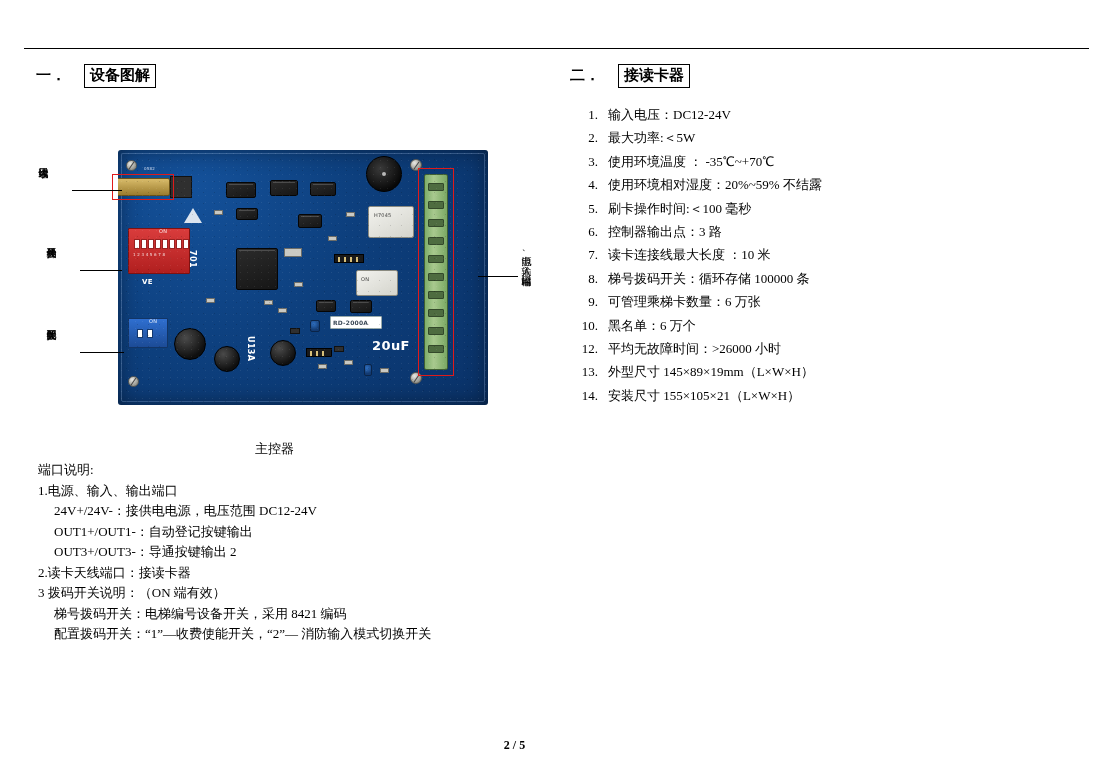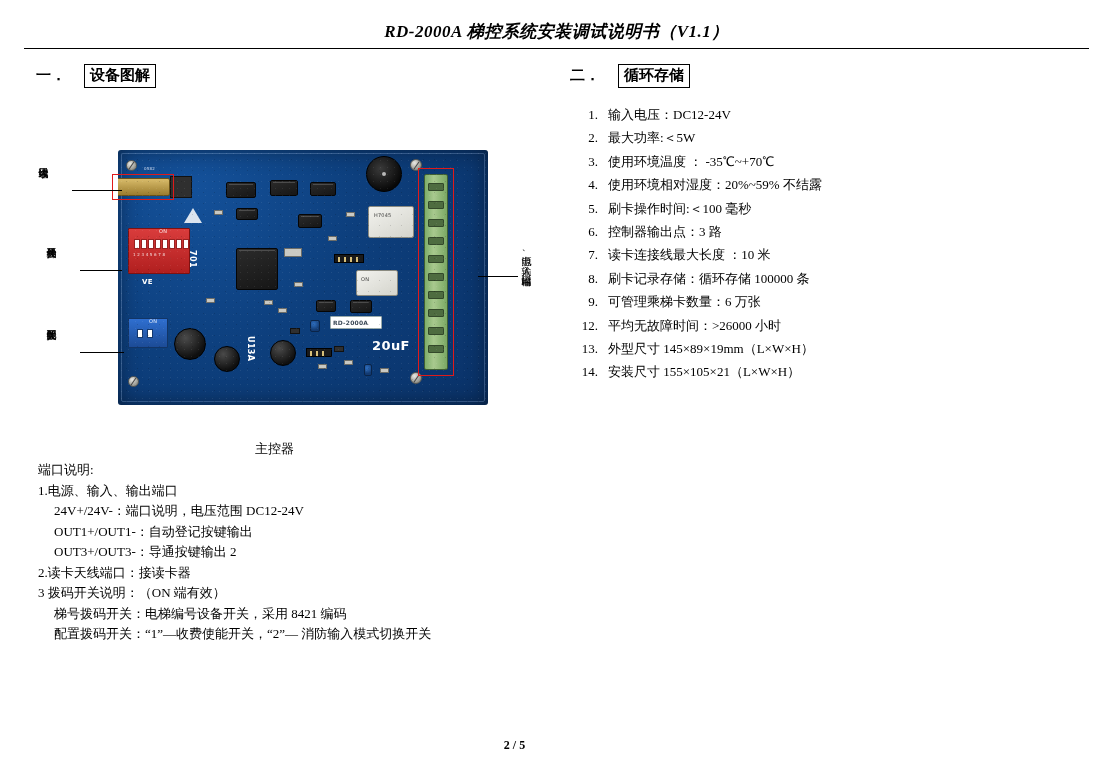--- a/index.html
+++ b/index.html
@@ -315,29 +315,28 @@
     text-align: center;
     font-size: 12px;
     font-weight: bold;
   }
 </style>
 </head>
 <body>
 
 <div class="page">
 
-  <div class="doc-title">RD-2000A 梯控系统安装调试说明书（V1.1）</div>
   <div class="header-rule"></div>
 
   <div class="sec-head" id="sec1">
     <span class="num">一．</span><span class="boxed">设备图解</span>
   </div>
 
   <div class="sec-head" id="sec2">
-    <span class="num">二．</span><span class="boxed">循环存储</span>
+    <span class="num">二．</span><span class="boxed">接读卡器</span>
   </div>
 
   <div class="board-wrap">
     <div class="pcb">
       <div class="pcb-edge"></div>
 
       <div class="comp screw" style="left:8px; top:10px; width:11px; height:11px;"></div>
       <div class="comp screw" style="left:292px; top:9px; width:12px; height:12px;"></div>
       <div class="comp screw" style="left:10px; top:226px; width:11px; height:11px;"></div>
       <div class="comp screw" style="left:292px; top:222px; width:12px; height:12px;"></div>
@@ -454,21 +453,21 @@
   <div class="callout vert" style="left:46px; top:322px;">配置拨码开关</div>
 
   <div class="lead" style="left:478px; top:276px; width:40px;"></div>
   <div class="callout vert" style="left:521px; top:248px;">电源、输入、输出端口</div>
 
   <div class="fig-caption">主控器</div>
 
   <div class="left-text">
     <div class="l">端口说明:</div>
     <div class="l">1.电源、输入、输出端口</div>
-    <div class="l ind1">24V+/24V-：端口说明，电压范围 DC12-24V</div>
+    <div class="l ind1">24V+/24V-：接供电电源，电压范围 DC12-24V</div>
     <div class="l ind1">OUT1+/OUT1-：自动登记按键输出</div>
     <div class="l ind1">OUT3+/OUT3-：导通按键输出 2</div>
     <div class="l">2.读卡天线端口：接读卡器</div>
     <div class="l">3 拨码开关说明：（ON 端有效）</div>
     <div class="l ind1">梯号拨码开关：电梯编号设备开关，采用 8421 编码</div>
     <div class="l ind1">配置拨码开关：“1”—收费使能开关，“2”— 消防输入模式切换开关</div>
   </div>
 
   <div class="spec-list">
     <div class="spec-row">
@@ -494,27 +493,31 @@
     <div class="spec-row">
         <span class="spec-idx">6.</span>
         <span class="spec-txt">控制器输出点：3 路</span>
       </div>
     <div class="spec-row">
         <span class="spec-idx">7.</span>
         <span class="spec-txt">读卡连接线最大长度 ：10 米</span>
       </div>
     <div class="spec-row">
         <span class="spec-idx">8.</span>
-        <span class="spec-txt">刷卡记录存储：循环存储 100000 条</span>
+        <span class="spec-txt">梯号拨码开关：循环存储 100000 条</span>
       </div>
     <div class="spec-row">
         <span class="spec-idx">9.</span>
         <span class="spec-txt">可管理乘梯卡数量：6 万张</span>
       </div>
     <div class="spec-row">
+        <span class="spec-idx">10.</span>
+        <span class="spec-txt">黑名单：6 万个</span>
+      </div>
+    <div class="spec-row">
         <span class="spec-idx">12.</span>
         <span class="spec-txt">平均无故障时间：&gt;26000 小时</span>
       </div>
     <div class="spec-row">
         <span class="spec-idx">13.</span>
         <span class="spec-txt">外型尺寸      145×89×19mm（L×W×H）</span>
       </div>
     <div class="spec-row">
         <span class="spec-idx">14.</span>
         <span class="spec-txt">安装尺寸      155×105×21（L×W×H）</span>

